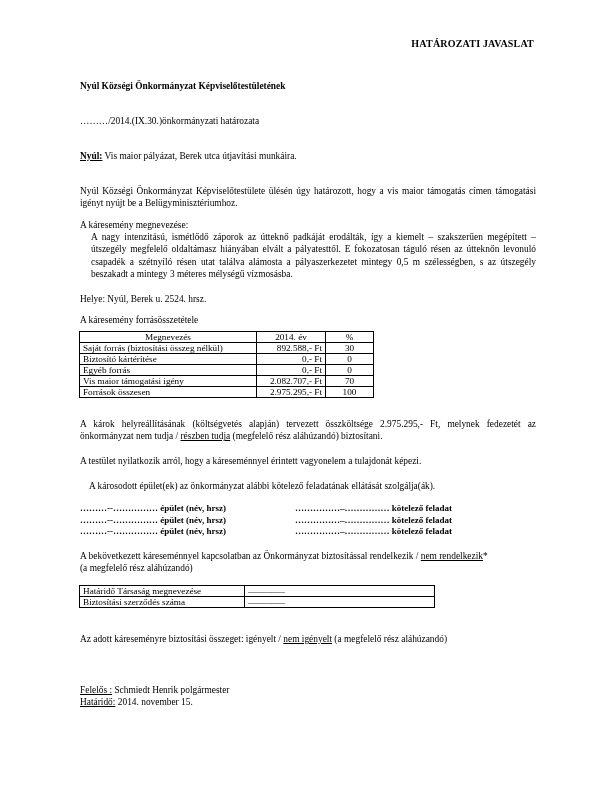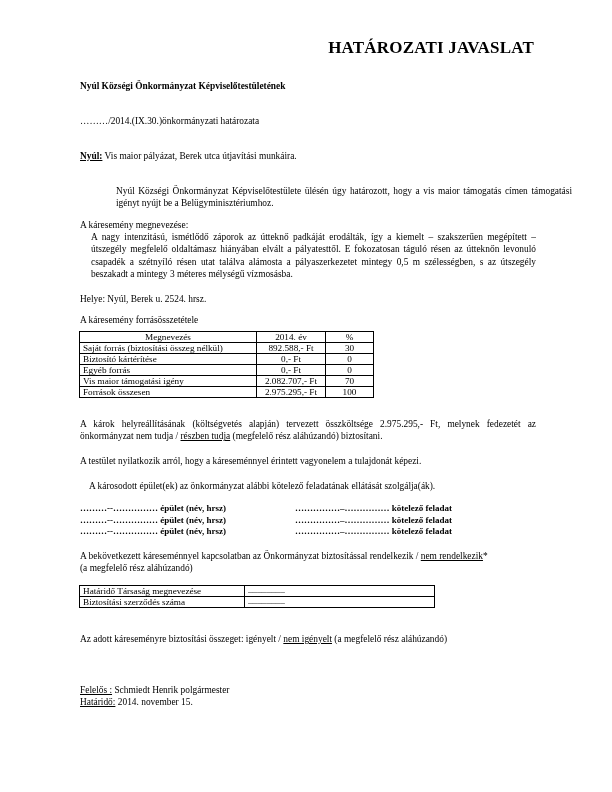--- a/index.html
+++ b/index.html
@@ -1,40 +1,40 @@
 <!DOCTYPE html>
 <html><head>
 <meta charset="utf-8">
 <style>
   html, body { margin:0; padding:0; background:#ffffff; }
   body { width:612px; height:792px; position:relative; overflow:hidden;
          font-family:"Liberation Serif", "DejaVu Serif", serif; color:#000; font-size:9.4px; }
   .abs { position:absolute; }
-  .title { right:78px; top:38px; font-size:17px; font-weight:bold; letter-spacing:0.2px; }
+  .title { right:78px; top:38px; font-size:10px; font-weight:bold; letter-spacing:0.2px; }
   .line { left:80px; white-space:nowrap; line-height:12px; }
   .u { text-decoration:underline; }
   .para { left:80px; width:456px; line-height:12.4px; text-align:justify; }
   .indent { left:91px; width:445px; line-height:12.4px; text-align:justify; }
   table { border-collapse:collapse; position:absolute; }
   td { border:1.3px solid #000; padding:0 3px; height:10px; line-height:10px; font-size:9.2px; }
-  .c { text-align:center; } .r { text-align:center; }
+  .c { text-align:center; } .r { text-align:right; }
   .dots { position:absolute; white-space:nowrap; font-size:9px; line-height:11.3px;font-weight:bold; }
 </style>
 </head>
 <body>
 
 <div class="abs title">HATÁROZATI JAVASLAT</div>
 
 <div class="abs line" style="top:80px; font-weight:bold;">Nyúl Községi Önkormányzat Képviselőtestületének</div>
 <div class="abs line" style="top:115px;">………/2014.(IX.30.)önkormányzati határozata</div>
 <div class="abs line" style="top:150px;">
   <span class="u" style="font-weight:bold;">Nyúl:</span><span> Vis maior pályázat, Berek utca útjavítási munkáira.</span>
 </div>
 
-<div class="abs para" style="top:185px;margin-left:36px;">Nyúl Községi Önkormányzat Képviselőtestülete ülésén úgy határozott, hogy a vis maior támogatás címen támogatási igényt nyújt be a Belügyminisztériumhoz.</div>
+<div class="abs para" style="top:185px;">Nyúl Községi Önkormányzat Képviselőtestülete ülésén úgy határozott, hogy a vis maior támogatás címen támogatási igényt nyújt be a Belügyminisztériumhoz.</div>
 
 <div class="abs line" style="top:219px;">A káresemény megnevezése:</div>
 <div class="abs indent" style="top:231px;">A nagy intenzitású, ismétlődő záporok az útteknő padkáját erodálták, így a kiemelt – szakszerűen megépített – útszegély megfelelő oldaltámasz hiányában elvált a pályatesttől. E fokozatosan táguló résen az útteknőn levonuló csapadék a szétnyíló résen utat találva alámosta a pályaszerkezetet mintegy 0,5 m szélességben, s az útszegély beszakadt a mintegy 3 méteres mélységű vízmosásba.</div>
 
 <div class="abs line" style="top:293px;">Helye: Nyúl, Berek u. 2524. hrsz.</div>
 <div class="abs line" style="top:314px;">A káresemény forrásösszetétele</div>
 
 <table style="left:79px; top:331px; width:295px;padding-left:23px;">
   <tbody>
       <tr>

